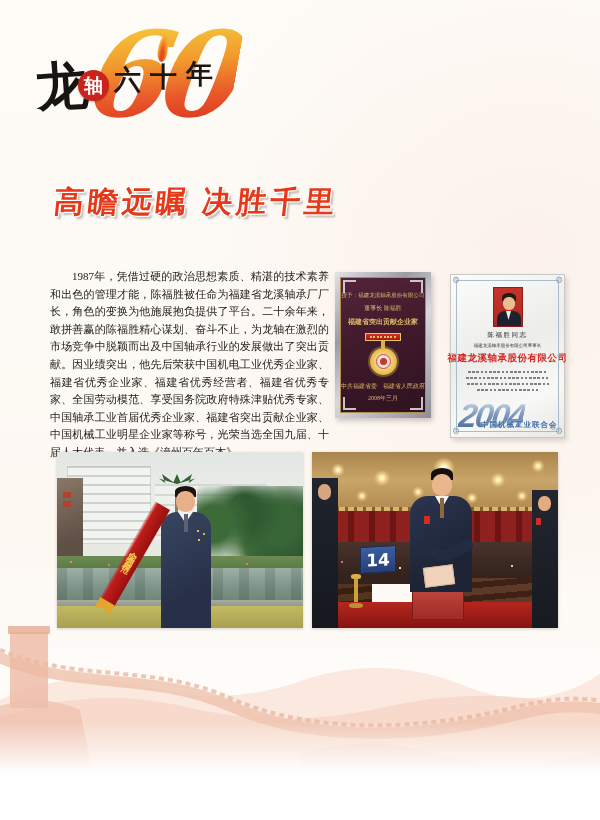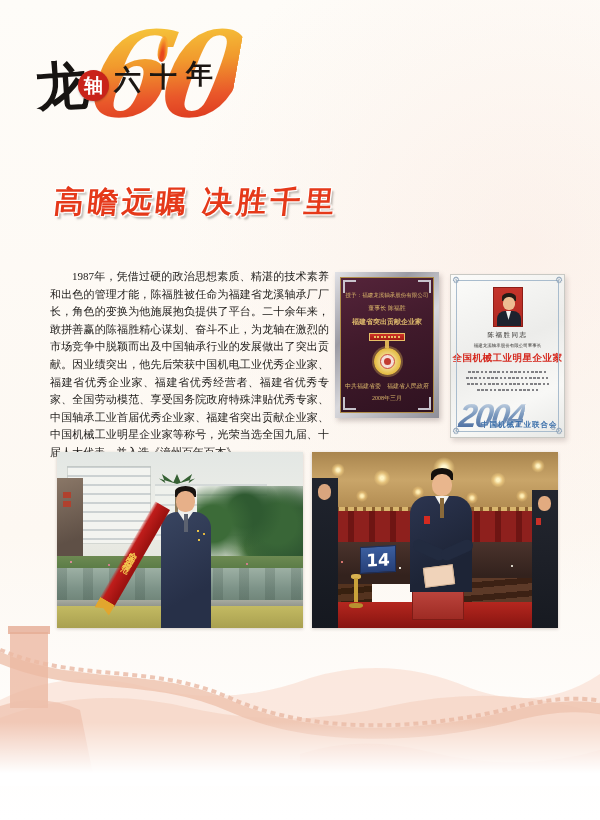--- a/index.html
+++ b/index.html
@@ -46,21 +46,21 @@
 
   
   .article {
     position:absolute; left:50px; top:268px; width:279px;
     font-family:"Liberation Serif","DejaVu Serif", serif;
     font-size:11px; line-height:17.6px; color:#1c1a18;
     text-align:justify; text-indent:2em;
   }
 
   
-  .plaque { position:absolute; left:335px; top:272px; width:104px; height:146px;
+  .plaque { position:absolute; left:335px; top:272px; width:96px; height:146px;
     background:linear-gradient(135deg,#e2e2e6 0%,#9b9ba4 30%,#d8d8dc 55%,#8e8e97 100%);
     padding:5px; box-shadow:2px 3px 5px rgba(70,50,50,.25); }
   .plaque-inner { position:relative; width:100%; height:100%;
     background:linear-gradient(160deg,#55243a 0%,#401a2b 45%,#2f1220 100%);
     border:1px solid #b08d4a; display:flex; flex-direction:column; align-items:center; }
   .pl-corner { position:absolute; width:13px; height:13px; border-color:#d6d6de; border-style:solid; border-width:0; opacity:.9; }
   .pl-corner.tl{ top:2px; left:2px; border-top-width:2px; border-left-width:2px; }
   .pl-corner.tr{ top:2px; right:2px; border-top-width:2px; border-right-width:2px; }
   .pl-corner.bl{ bottom:2px; left:2px; border-bottom-width:2px; border-left-width:2px; }
   .pl-corner.br{ bottom:2px; right:2px; border-bottom-width:2px; border-right-width:2px; }
@@ -300,21 +300,21 @@
     <span class="cert-gear bl">⚙</span>
     <span class="cert-gear br">⚙</span>
     <div class="cert-photo">
       <i class="cp-hair"></i>
       <i class="cp-face"></i>
       <i class="cp-suit"></i>
       <i class="cp-shirt"></i>
     </div>
     <div class="cert-name">陈福胜同志</div>
     <div class="cert-title">福建龙溪轴承股份有限公司董事长</div>
-    <div class="cert-award">全国机械工业明星企业家</div>
+    <div class="cert-award">福建龙溪轴承股份有限公司</div>
     <div class="cert-body">
       <i class="tline w1"></i>
         <i class="tline w2"></i>
         <i class="tline w3"></i>
         <i class="tline w4"></i>
     </div>
     <div class="cert-year-wrap">
       <div class="cert-year">2004</div>
       <div class="cert-org">中国机械工业联合会</div>
     </div>

